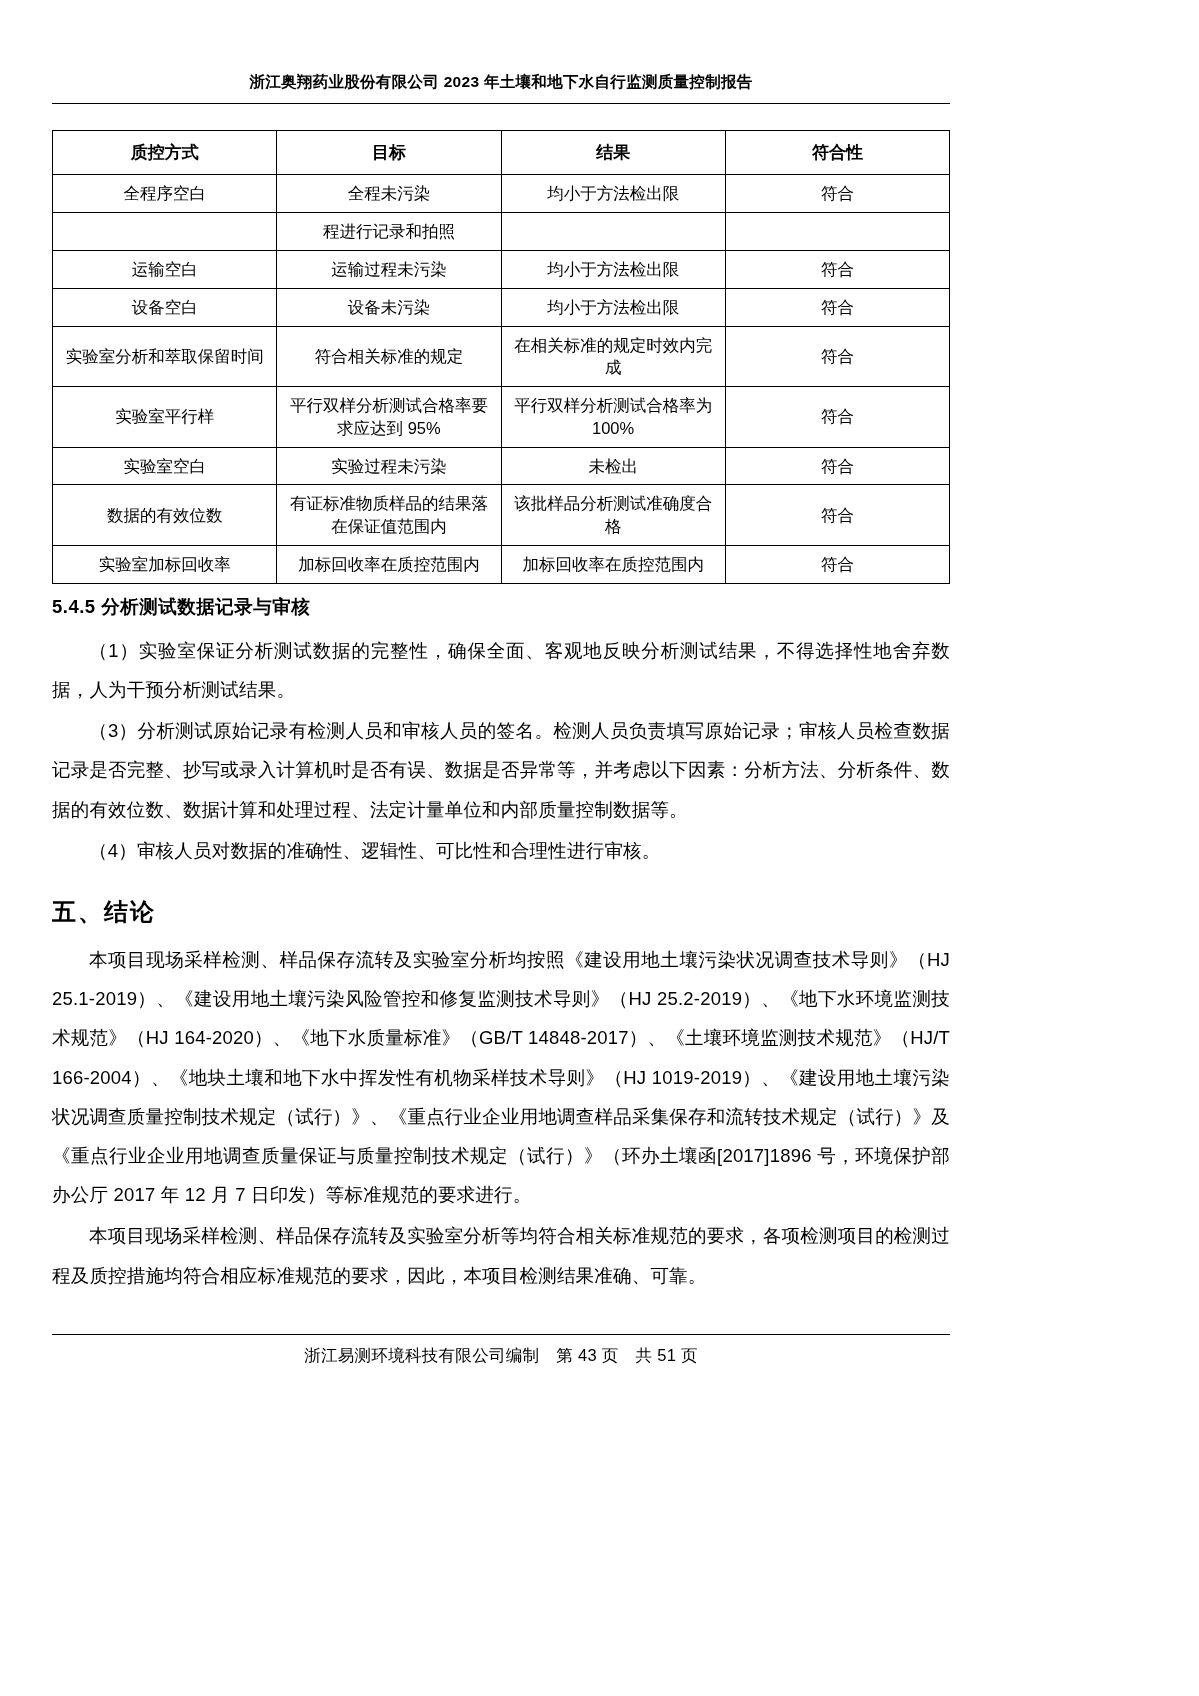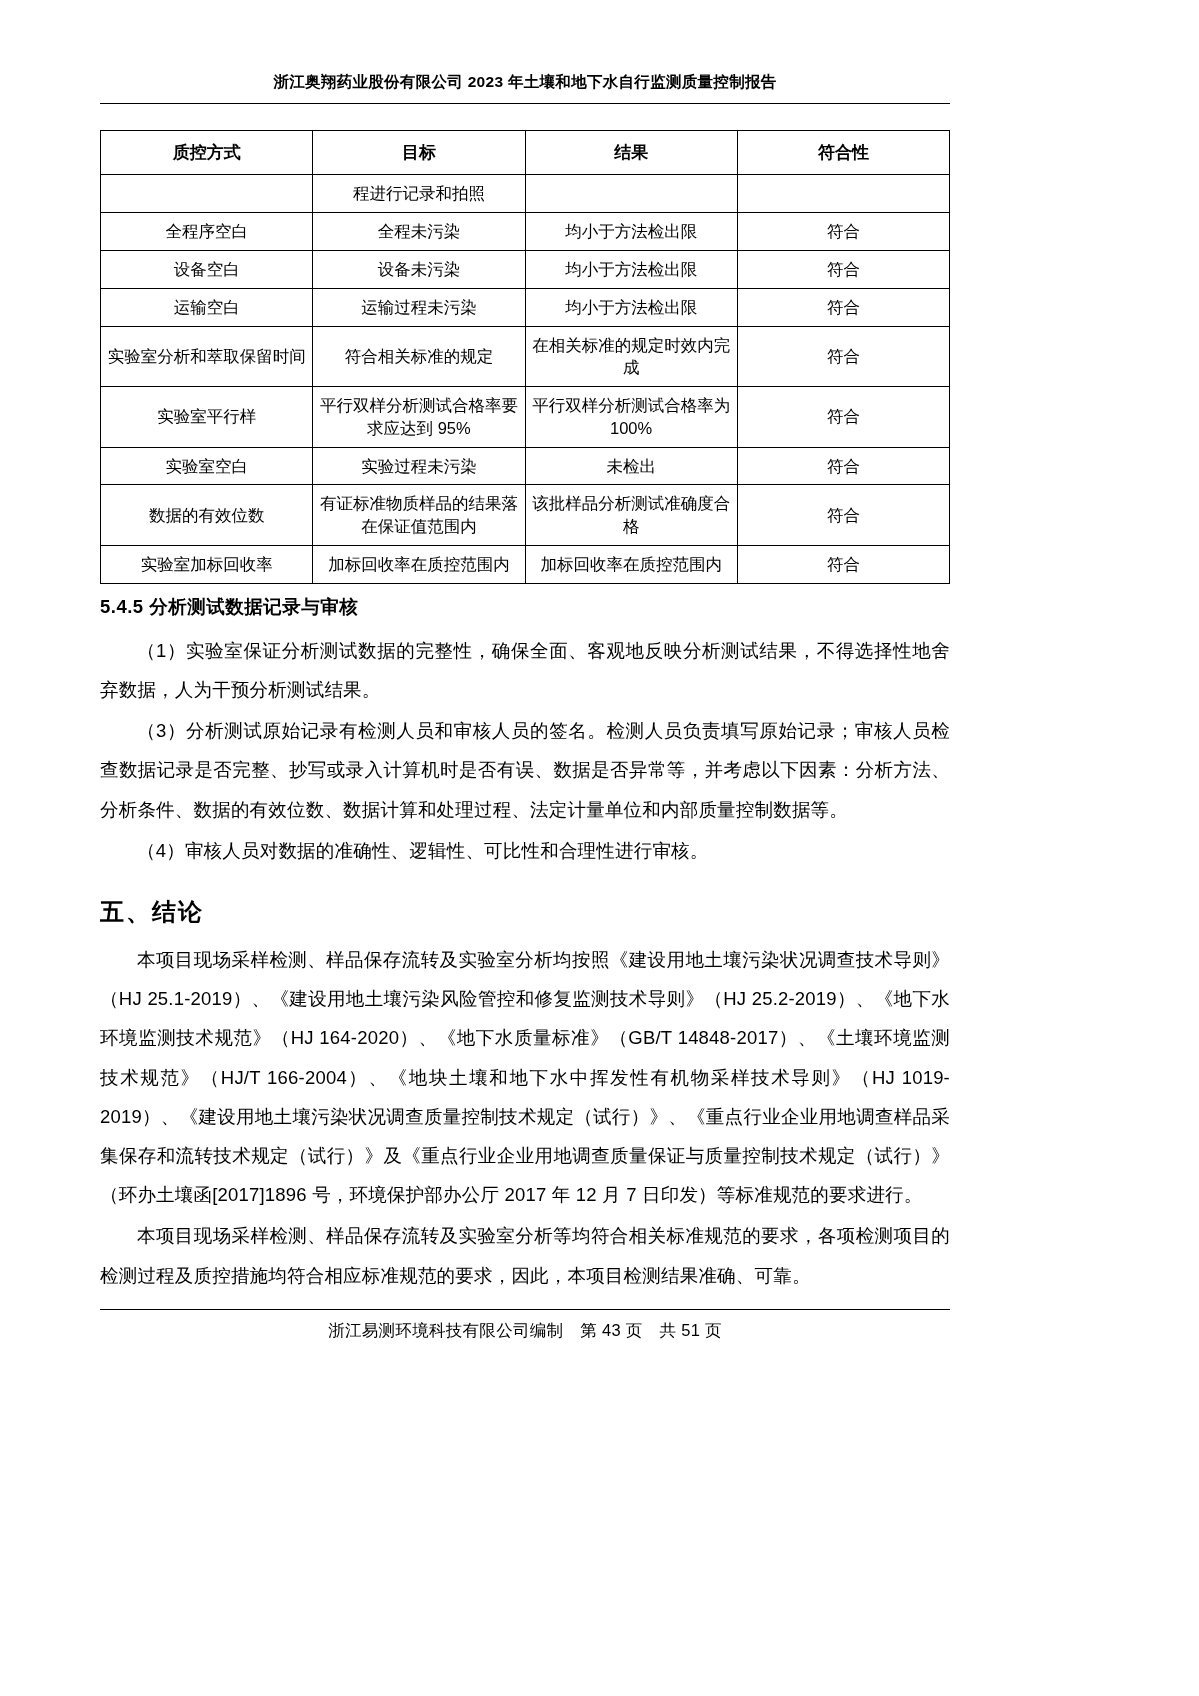--- a/index.html
+++ b/index.html
@@ -11,21 +11,21 @@
     width: 1199px;
     min-height: 1696px;
     font-family: "Liberation Serif", "DejaVu Serif", serif;
     color: #000000;
     position: relative;
   }
   .page {
     width: 1050px;
     min-height: 1696px;
     box-sizing: border-box;
-    padding: 72px 100px 40px 100px;
+    padding: 72px 100px 40px 52px;
     position: relative;
   }
   
   .doc-header {
     text-align: center;
     font-size: 15.5px;
     font-family: "Liberation Sans", "DejaVu Sans", sans-serif;
     font-weight: bold;
     letter-spacing: 0.3px;
     padding-bottom: 10px;
@@ -78,21 +78,21 @@
     font-size: 18.5px;
     line-height: 2.12;
     margin: 0 0 2px 0;
     text-indent: 2em;
     text-align: justify;
     text-justify: inter-ideograph;
     letter-spacing: 0.2px;
   }
   
   .doc-footer {
-    margin-top: 14px;
+    margin-top: 39px;
     padding-top: 10px;
     border-top: 1.6px solid #000;
     text-align: center;
     font-family: "Liberation Sans", "DejaVu Sans", sans-serif;
     font-size: 16.5px;
     letter-spacing: 0.3px;
   }
   .doc-footer span { margin: 0 6px; }
 </style>
 </head>
@@ -106,40 +106,40 @@
     <thead>
       <tr>
         <th class="col1">质控方式</th>
         <th class="col2">目标</th>
         <th class="col3">结果</th>
         <th class="col4">符合性</th>
       </tr>
     </thead>
     <tbody>
       <tr>
+        <td class="col1">全程序空白</td>
+        <td class="col2">全程未污染</td>
+        <td class="col3">均小于方法检出限</td>
+        <td class="col4">符合</td>
+      </tr>
+      <tr>
         <td class="col1 blank"></td>
         <td class="col2">程进行记录和拍照</td>
         <td class="col3"></td>
         <td class="col4"></td>
       </tr>
       <tr>
-        <td class="col1">全程序空白</td>
-        <td class="col2">全程未污染</td>
+        <td class="col1">运输空白</td>
+        <td class="col2">运输过程未污染</td>
         <td class="col3">均小于方法检出限</td>
         <td class="col4">符合</td>
       </tr>
       <tr>
         <td class="col1">设备空白</td>
         <td class="col2">设备未污染</td>
-        <td class="col3">均小于方法检出限</td>
-        <td class="col4">符合</td>
-      </tr>
-      <tr>
-        <td class="col1">运输空白</td>
-        <td class="col2">运输过程未污染</td>
         <td class="col3">均小于方法检出限</td>
         <td class="col4">符合</td>
       </tr>
       <tr>
         <td class="col1">实验室分析和萃取保留时间</td>
         <td class="col2">符合相关标准的规定</td>
         <td class="col3">在相关标准的规定时效内完成</td>
         <td class="col4">符合</td>
       </tr>
       <tr>

